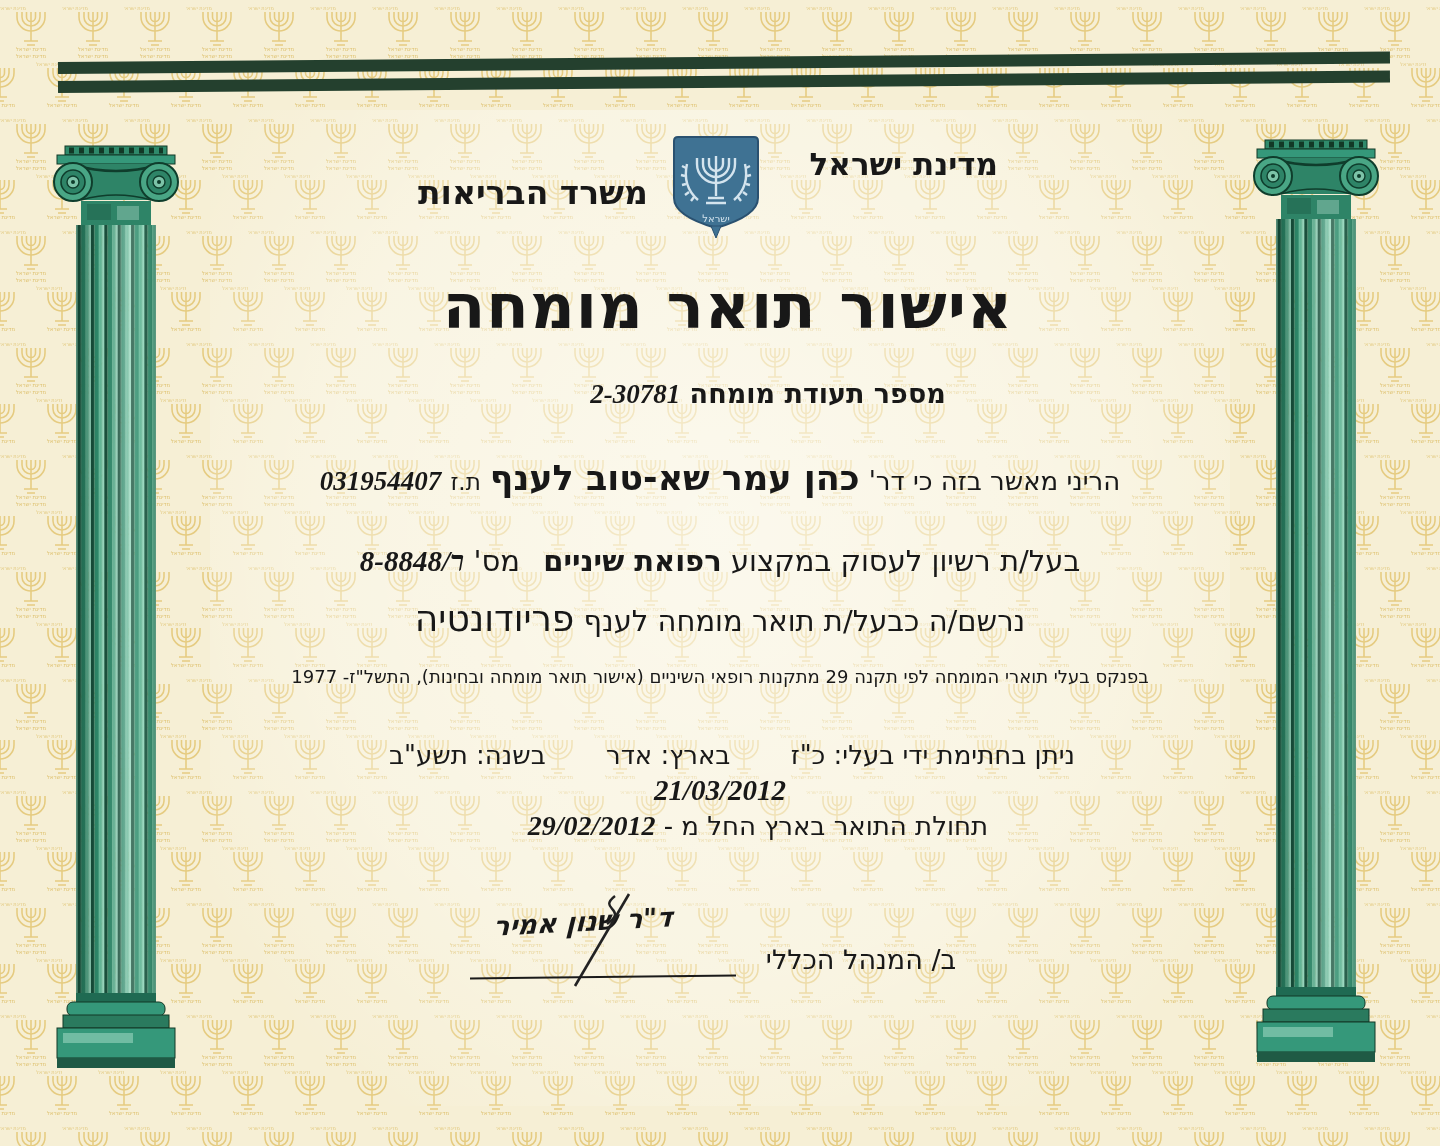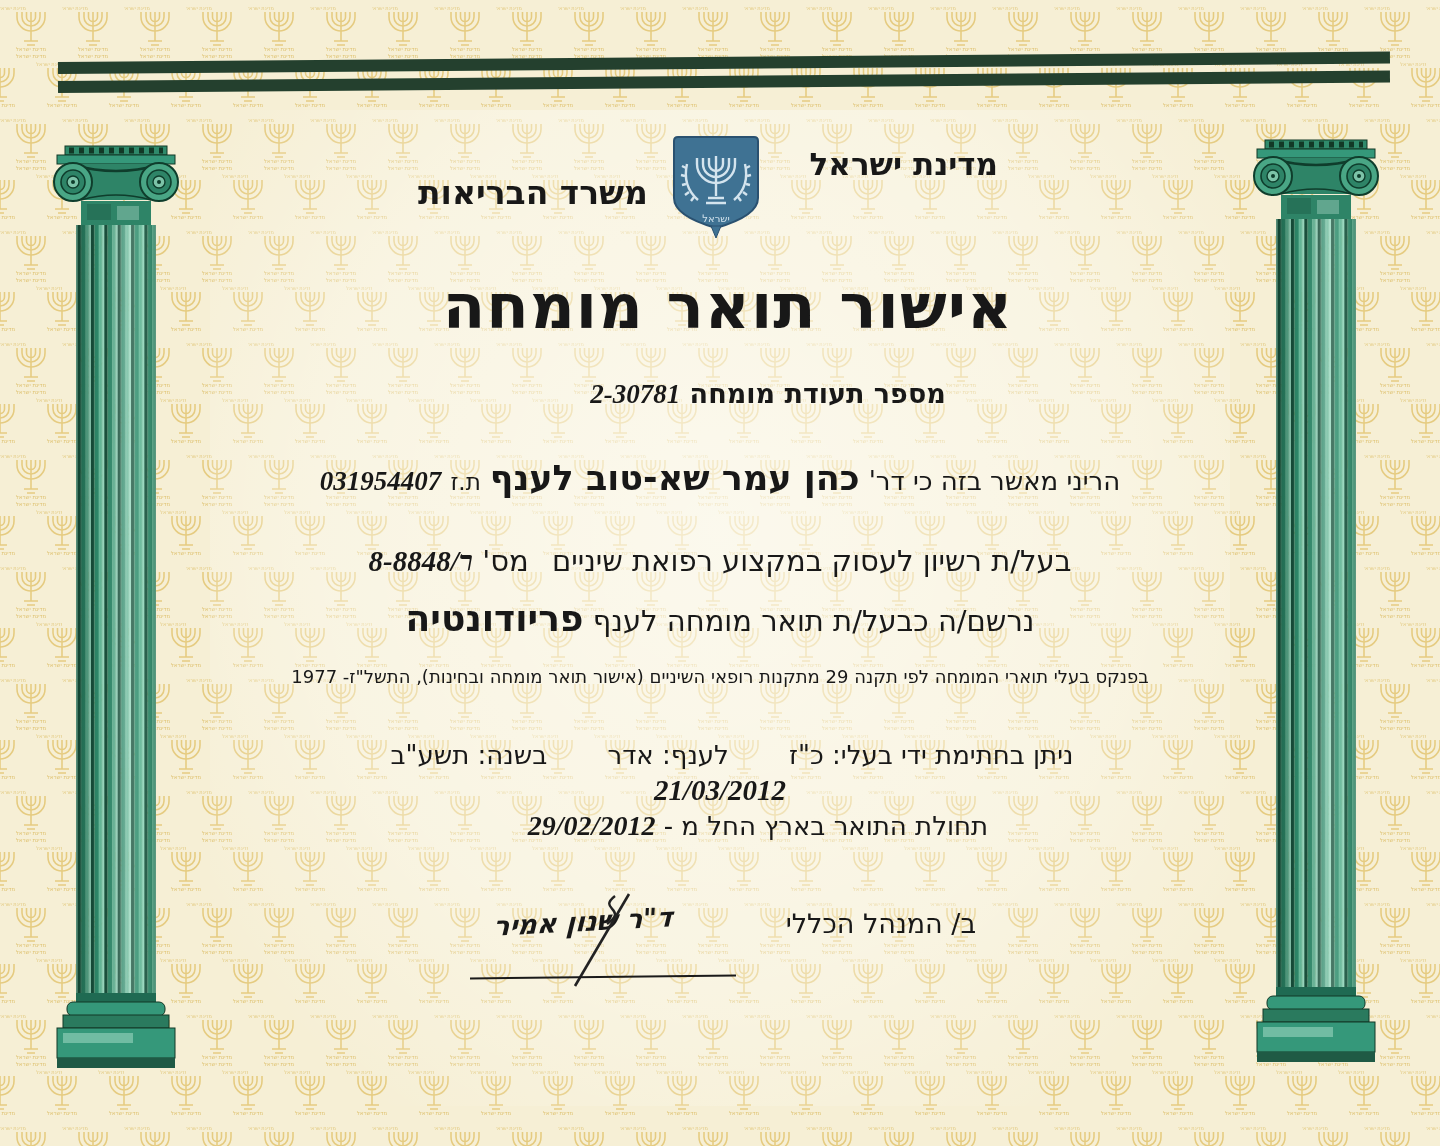--- a/index.html
+++ b/index.html
@@ -22,36 +22,36 @@
   
   #state-name{top:146px;left:838px;width:160px;font-size:31px;font-weight:bold;text-align:center;white-space:nowrap;}
   #ministry-name{top:160px;left:438px;width:210px;font-size:33px;font-weight:bold;text-align:center;white-space:nowrap;margin-top:13px;}
   
   .line{position:absolute;left:0;right:0;text-align:center;white-space:nowrap;direction:rtl;}
   #title-line{top:270px;font-size:62px;font-weight:bold;transform:translateX(8px);letter-spacing:1px;}
   #cert-number-line{top:378px;font-size:27px;font-weight:bold;transform:translateX(48px);}
   #name-line{top:458px;font-size:26px;font-weight:bold;}
   #name-line .doctor-name{font-size:35px;}
   #license-line{top:544px;font-size:29px;}
-  #license-line .profession{font-weight:normal;text-align:right;}
+  #license-line .profession{font-weight:bold;text-align:right;}
   #specialty-line{top:598px;font-size:29px;}
-  #specialty-line .specialty{font-weight:bold;font-size:36px;}
+  #specialty-line .specialty{font-weight:normal;font-size:36px;}
   #registry-line{top:666px;font-size:18px;}
   #date-parts-line{top:740px;font-size:26px;transform:translateX(12px);}
   #date-parts-line .part{margin:0 26px;}
   #greg-date-line{top:774px;}
   #validity-line{top:810px;font-size:26px;transform:translateX(28px);}
   .num{font-family:"Liberation Serif","DejaVu Serif",serif;font-style:italic;font-weight:bold;}
   #greg-date-line{font-size:29px;}
   
   #signature-name{top:906px;left:478px;width:210px;font-size:27px;font-weight:bold;font-style:italic;
     transform:rotate(-3deg) skewX(-6deg);text-align:center;direction:rtl;white-space:nowrap;}
   #signature-strokes{top:890px;left:545px;}
   #signature-underline{top:976px;left:470px;width:266px;height:2px;background:#1a1a1a;transform:rotate(-0.6deg);}
-  #role-line{top:908px;left:746px;width:230px;font-size:27px;direction:rtl;text-align:right;white-space:nowrap;}
+  #role-line{top:944px;left:746px;width:230px;font-size:27px;direction:rtl;text-align:center;white-space:nowrap;}
   
   .column{position:absolute;top:144px;width:132px;height:928px;}
   #column-left{left:50px;}
   #column-right{left:1250px;top:138px;}
   
   #emblem{top:134px;left:670px;}
 </style>
 </head>
 <body>
 
@@ -230,21 +230,21 @@
 </div>
 
 <div id="registry-line" class="line">בפנקס בעלי תוארי המומחה לפי תקנה 29 מתקנות רופאי השיניים (אישור תואר מומחה ובחינות), התשל"ז- 1977</div>
 
 <div id="date-parts-line" class="line">
   <span class="part">
     <span>ניתן בחתימת ידי בעלי:</span>
     <span>כ"ז</span>
   </span>
   <span class="part">
-    <span>לענף:</span>
+    <span>בארץ:</span>
     <span>אדר</span>
   </span>
   <span class="part">
     <span>בשנה:</span>
     <span>תשע"ב</span>
   </span>
 </div>
 
 <div id="greg-date-line" class="line num">21/03/2012</div>
 

